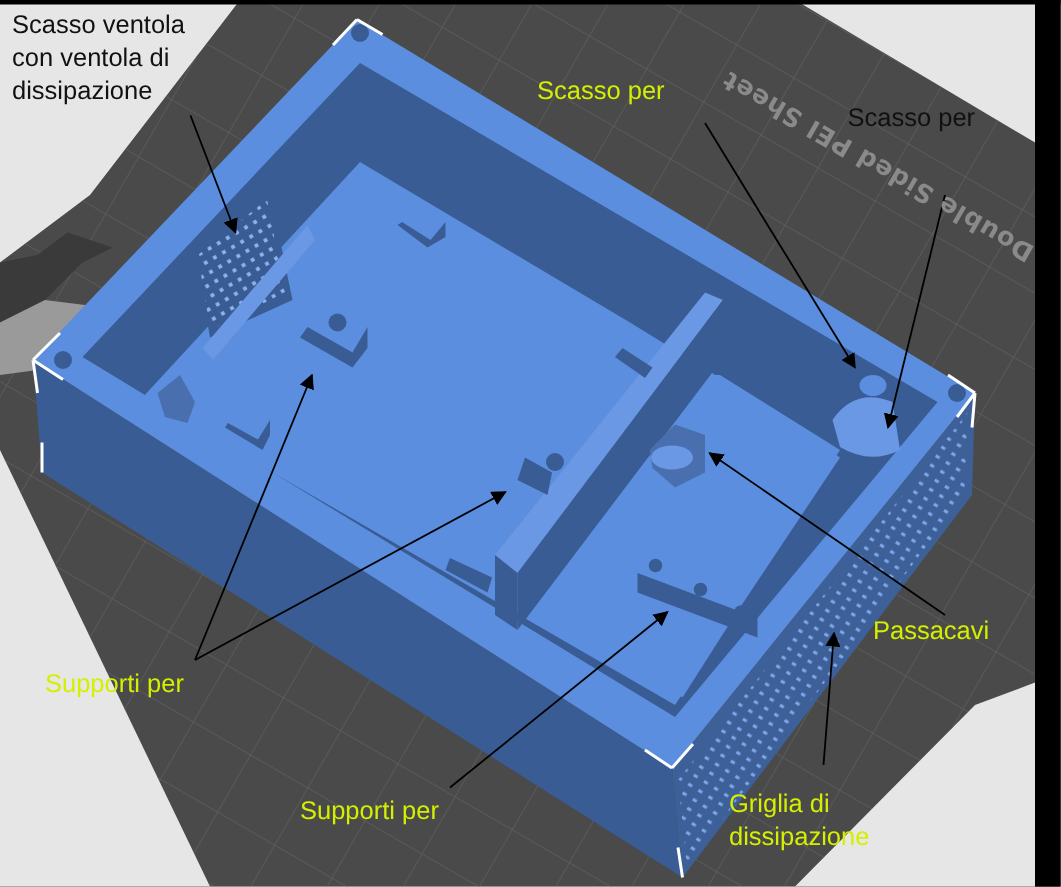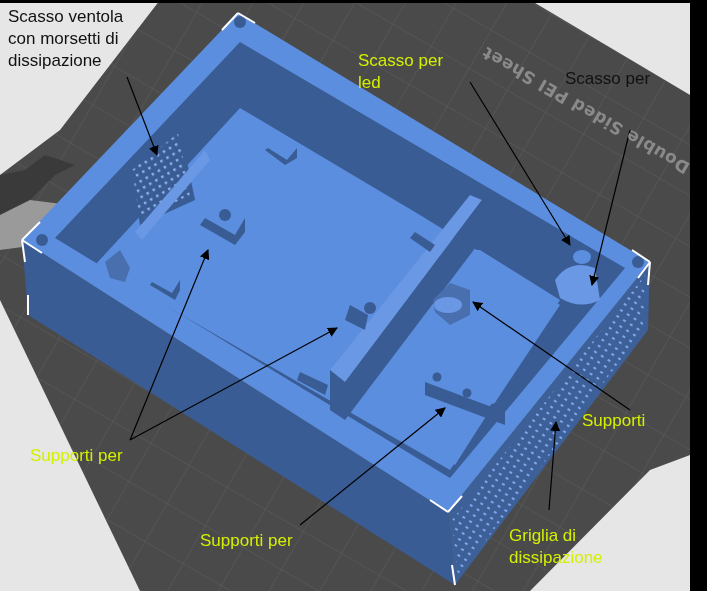--- a/index.html
+++ b/index.html
@@ -124,45 +124,44 @@
       <line x1="130" y1="440" x2="337" y2="328" marker-end="url(#arrow)"></line>
       <line x1="300" y1="525" x2="445" y2="408" marker-end="url(#arrow)"></line>
       <line x1="549" y1="510" x2="556" y2="422" marker-end="url(#arrow)"></line>
     </g>
   </svg>
 
   <div class="bed-text" style="left:683px; top:178px; transform: rotate(-150deg) scaleX(-1) scaleX(-1);">Double Sided PEI Sheet</div>
 
   <div class="label black" style="left:8px; top:6px; width:160px;">
     <div>Scasso ventola</div>
-    <div>con morsetti di</div>
+    <div>con ventola di</div>
     <div>dissipazione</div>
   </div>
 
   <div class="label lime" style="left:358px; top:50px; width:110px;">
     <div>Scasso per</div>
-    <div>led</div>
   </div>
 
   <div class="label black" style="left:565px; top:68px; width:120px;">
     <div>Scasso per</div>
   </div>
 
   <div class="label lime" style="left:582px; top:410px; width:106px;">
-    <div>Supporti</div>
+    <div>Passacavi</div>
   </div>
 
   <div class="label lime" style="left:30px; top:445px; width:130px;">
     <div>Supporti per</div>
   </div>
 
   <div class="label lime" style="left:200px; top:530px; width:128px;">
     <div>Supporti per</div>
   </div>
 
-  <div class="label lime" style="left:509px; top:525px; width:130px;">
+  <div class="label lime" style="left:486px; top:525px; width:130px;">
     <div>Griglia di</div>
     <div>dissipazione</div>
   </div>
 </div>
 
 <div class="right-bar"></div>
 <div class="top-bar"></div>
 
 </body></html>

